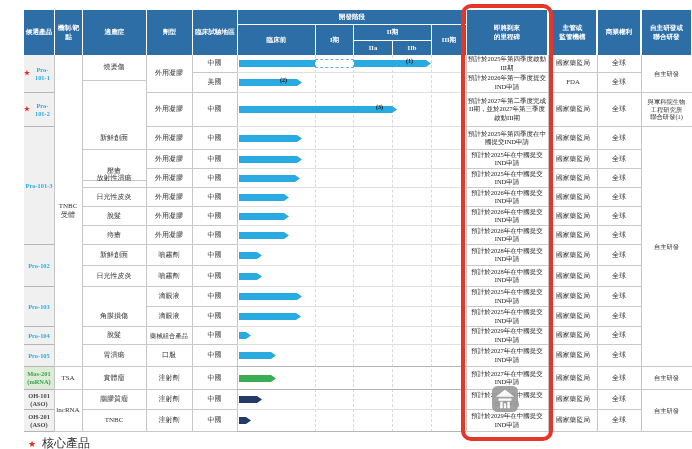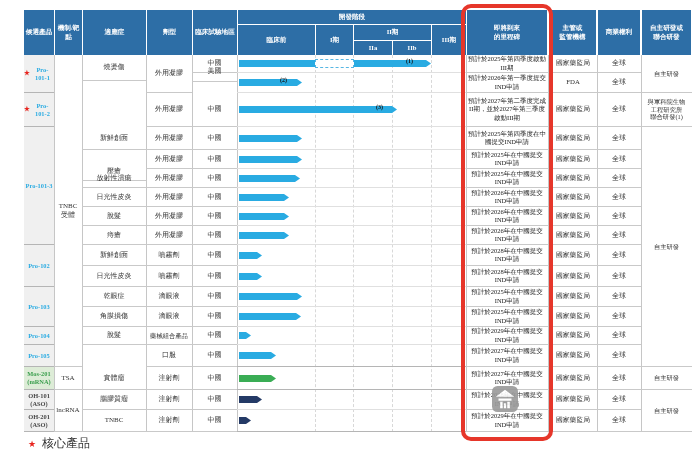--- a/index.html
+++ b/index.html
@@ -97,23 +97,23 @@
 
   <div class="c" style="left:82px;top:55px;width:64px;height:26px">燒燙傷</div>
   <div class="c" style="left:82px;top:127px;width:64px;height:23px">新鮮創面</div>
   <div class="c" style="left:82px;top:162px;width:64px;height:19px">壓瘡</div>
   <div class="c" style="left:82px;top:169px;width:64px;height:19px">放射性潰瘍</div>
   <div class="c" style="left:82px;top:188px;width:64px;height:19px">日光性皮炎</div>
   <div class="c" style="left:82px;top:207px;width:64px;height:19px">脫髮</div>
   <div class="c" style="left:82px;top:226px;width:64px;height:19px">痔瘡</div>
   <div class="c" style="left:82px;top:245px;width:64px;height:21px">新鮮創面</div>
   <div class="c" style="left:82px;top:266px;width:64px;height:21px">日光性皮炎</div>
-  <div class="c" style="left:82px;top:287px;width:64px;height:20px">乾眼症</div>
   <div class="c" style="left:82px;top:307px;width:64px;height:20px">角膜損傷</div>
   <div class="c" style="left:82px;top:327px;width:64px;height:18px">脫髮</div>
+  <div class="c" style="left:82px;top:345px;width:64px;height:22px">胃潰瘍</div>
   <div class="c" style="left:82px;top:367px;width:64px;height:23px">實體瘤</div>
   <div class="c" style="left:82px;top:390px;width:64px;height:20px">腦膠質瘤</div>
   <div class="c" style="left:82px;top:410px;width:64px;height:22px">TNBC</div>
 
   <div class="c" style="left:146px;top:55px;width:46px;height:38px">外用凝膠</div>
   <div class="c" style="left:146px;top:93px;width:46px;height:34px">外用凝膠</div>
   <div class="c" style="left:146px;top:127px;width:46px;height:23px">外用凝膠</div>
   <div class="c" style="left:146px;top:150px;width:46px;height:19px">外用凝膠</div>
   <div class="c" style="left:146px;top:169px;width:46px;height:19px">外用凝膠</div>
   <div class="c" style="left:146px;top:188px;width:46px;height:19px">外用凝膠</div>
@@ -123,21 +123,21 @@
   <div class="c" style="left:146px;top:266px;width:46px;height:21px">噴霧劑</div>
   <div class="c" style="left:146px;top:287px;width:46px;height:20px">滴眼液</div>
   <div class="c" style="left:146px;top:307px;width:46px;height:20px">滴眼液</div>
   <div class="c" style="left:146px;top:327px;width:46px;height:18px;font-size:6.3px">藥械組合產品</div>
   <div class="c" style="left:146px;top:345px;width:46px;height:22px">口服</div>
   <div class="c" style="left:146px;top:367px;width:46px;height:23px">注射劑</div>
   <div class="c" style="left:146px;top:390px;width:46px;height:20px">注射劑</div>
   <div class="c" style="left:146px;top:410px;width:46px;height:22px">注射劑</div>
 
   <div class="c" style="left:192px;top:55px;width:45px;height:18px">中國</div>
-  <div class="c" style="left:192px;top:62px;width:45px;height:20px">美國</div>
+  <div class="c" style="left:192px;top:73px;width:45px;height:20px">美國</div>
   <div class="c" style="left:192px;top:93px;width:45px;height:34px">中國</div>
   <div class="c" style="left:192px;top:127px;width:45px;height:23px">中國</div>
   <div class="c" style="left:192px;top:150px;width:45px;height:19px">中國</div>
   <div class="c" style="left:192px;top:169px;width:45px;height:19px">中國</div>
   <div class="c" style="left:192px;top:188px;width:45px;height:19px">中國</div>
   <div class="c" style="left:192px;top:207px;width:45px;height:19px">中國</div>
   <div class="c" style="left:192px;top:226px;width:45px;height:19px">中國</div>
   <div class="c" style="left:192px;top:245px;width:45px;height:21px">中國</div>
   <div class="c" style="left:192px;top:266px;width:45px;height:21px">中國</div>
   <div class="c" style="left:192px;top:287px;width:45px;height:20px">中國</div>

